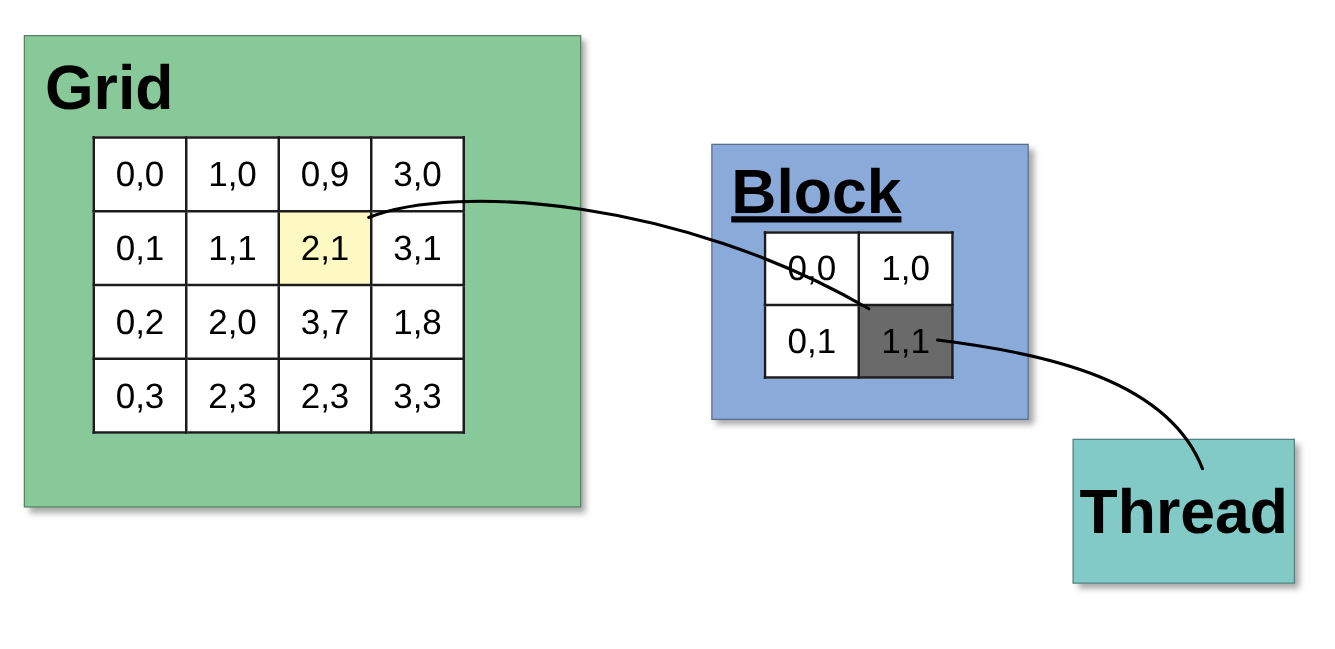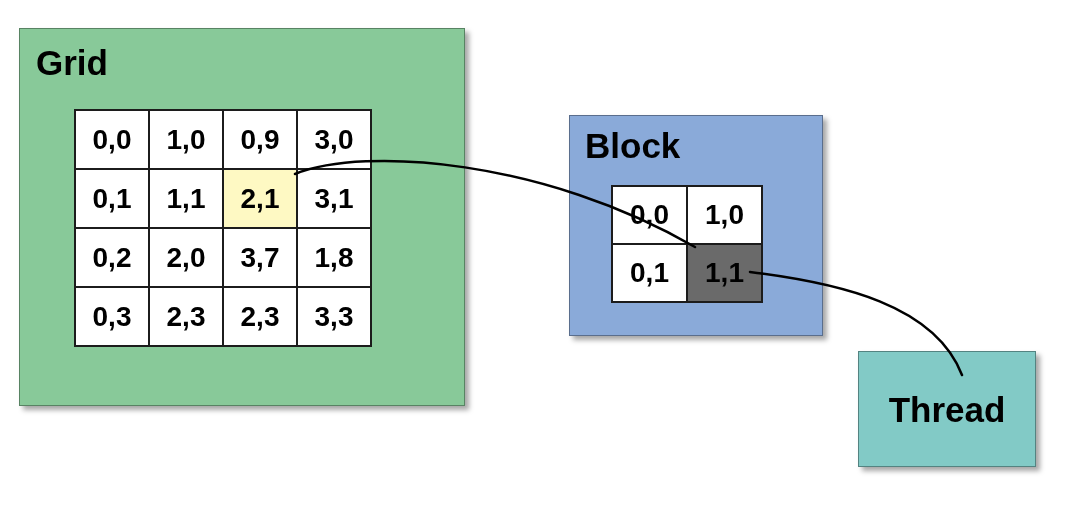--- a/index.html
+++ b/index.html
@@ -5,35 +5,35 @@
   html,body{margin:0;padding:0;background:#ffffff;}
   .stage{
     position:relative;width:1068px;height:519px;background:#ffffff;overflow:hidden;
     font-family:"Liberation Sans","DejaVu Sans",sans-serif;
   }
   .box{
     position:absolute;border:1px solid rgba(0,0,0,0.35);
     box-shadow:4px 4px 5px rgba(0,0,0,0.35);box-sizing:border-box;
   }
   .box-label{
-    position:absolute;font-size:35px;font-weight:700;color:#000;line-height:1;
+    position:absolute;font-size:50px;font-weight:700;color:#000;line-height:1;
     letter-spacing:0px;white-space:nowrap;text-align:center;
   }
   .grid-box{left:19px;top:28px;width:446px;height:378px;}
   .grid-box .box-label{left:16px;top:16px;}
   .block-box{left:569px;top:115px;width:254px;height:221px;}
-  .block-box .box-label{left:15px;top:12px;}
+  .block-box .box-label{left:15px;top:12px;text-decoration:underline;}
   .thread-box{left:858px;top:351px;width:178px;height:116px;display:flex;align-items:center;justify-content:center;}
   .thread-box .box-label{position:static;}
   table.cells{
     position:absolute;border-collapse:collapse;background:#fff;
   }
   table.cells td{
     border:2px solid #1c1c1c;background:#fff;color:#000;
-    font-size:28px;font-weight:700;text-align:center;padding:0;
+    font-size:28px;font-weight:400;text-align:center;padding:0;
   }
   .grid-table{left:54px;top:80px;}
   .grid-table td{width:72px;height:57px;}
   .block-table{left:41px;top:69px;}
   .block-table td{width:73px;height:56px;}
   svg.connectors{
     position:absolute;left:0;top:0;width:1068px;height:519px;
     pointer-events:none;z-index:10;
   }
 </style>

